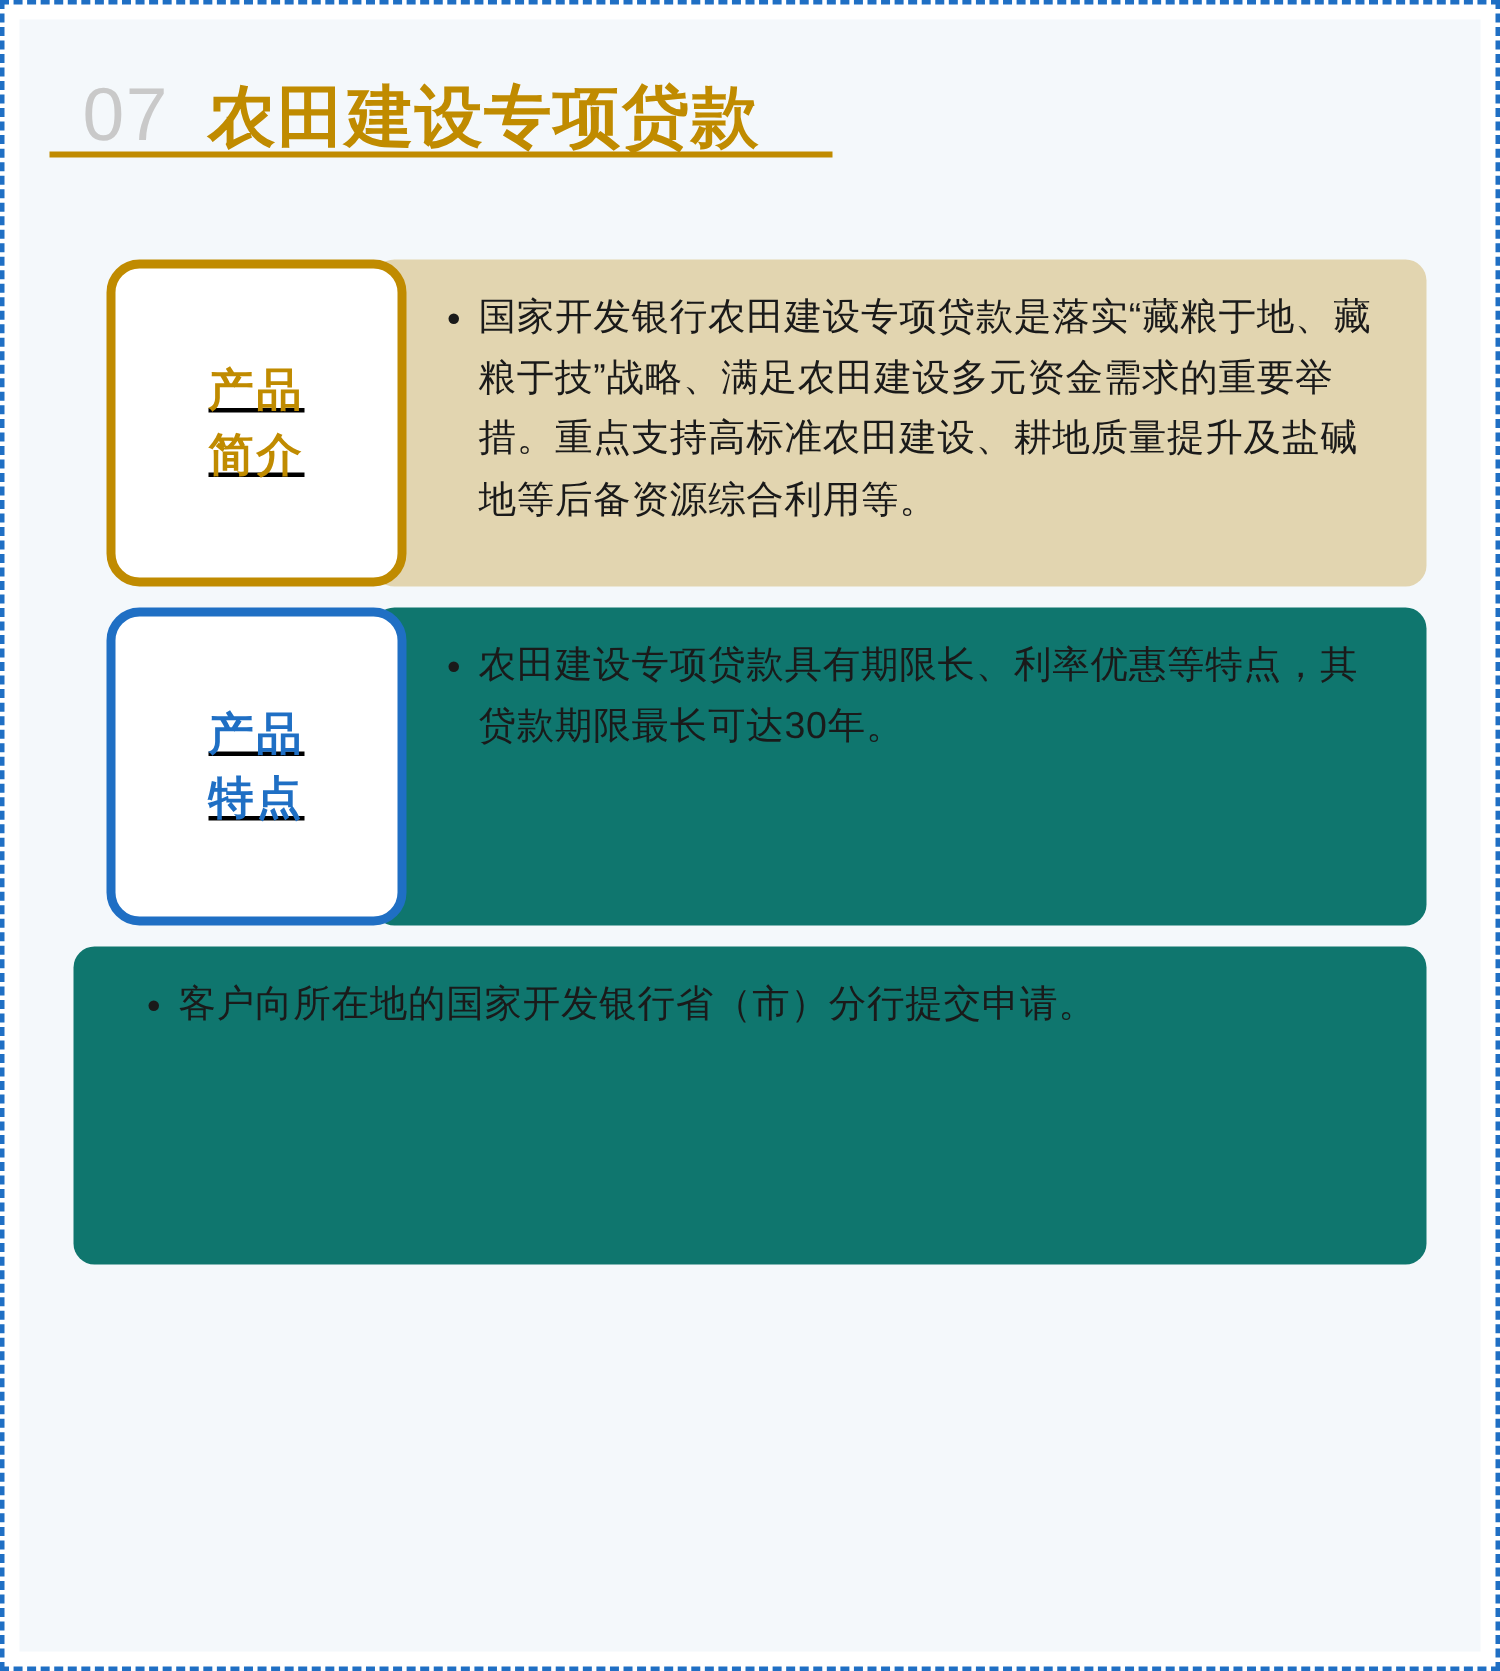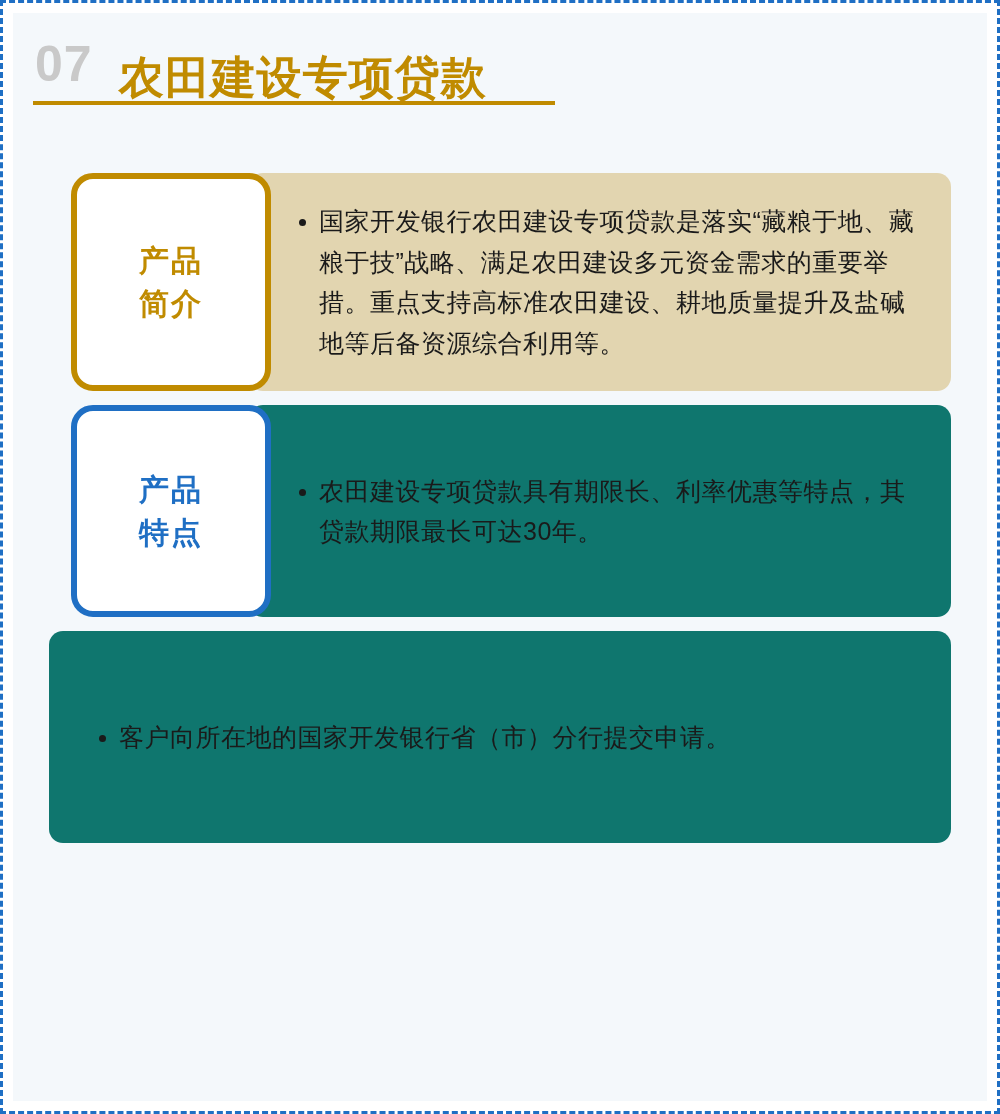--- a/index.html
+++ b/index.html
@@ -40,25 +40,26 @@
     width: 560px;
     height: 90px;
   }
   .header-row {
     display: flex;
     align-items: flex-end;
     height: 76px;
   }
   .header-num {
     font-size: 50px;
-    font-weight: bold;
+    font-weight: normal;
     color: #c9c9c9;
     letter-spacing: 1px;
     line-height: 1;
-    padding-bottom: 12px;
+    padding-bottom: 0;
+    margin-left: 20px;
   }
   .header-title {
     font-size: 45px;
     font-weight: bold;
     color: #c08b00;
     line-height: 1;
     margin-left: 26px;
     padding-bottom: 1px;
     letter-spacing: 1px;
   }
@@ -89,20 +90,21 @@
     z-index: 3;
     width: 200px;
     min-width: 200px;
     border-radius: 22px;
     background: #ffffff;
     display: flex;
     flex-direction: column;
     align-items: center;
     justify-content: center;
     box-sizing: border-box;
+    text-decoration: underline;
   }
   .label-box.gold {
     border: 6px solid #c08b00;
   }
   .label-box.blue {
     border: 6px solid #1f6fc4;
   }
   .label-line {
     font-size: 30px;
     font-weight: bold;
@@ -111,21 +113,20 @@
   }
   .label-box.gold .label-line { color: #c08b00; }
   .label-box.blue .label-line { color: #1f6fc4; }
 
   .content-box {
     position: relative;
     margin-left: -22px;
     flex: 1;
     border-radius: 14px;
     display: flex;
-    align-items: center;
     box-sizing: border-box;
     padding: 18px 26px 18px 48px;
   }
   .content-box.gold { background: #e2d5b0; }
   .content-box.blue { background: #0f766e; }
 
   .bullet {
     position: relative;
     font-size: 25px;
     line-height: 1.62;

